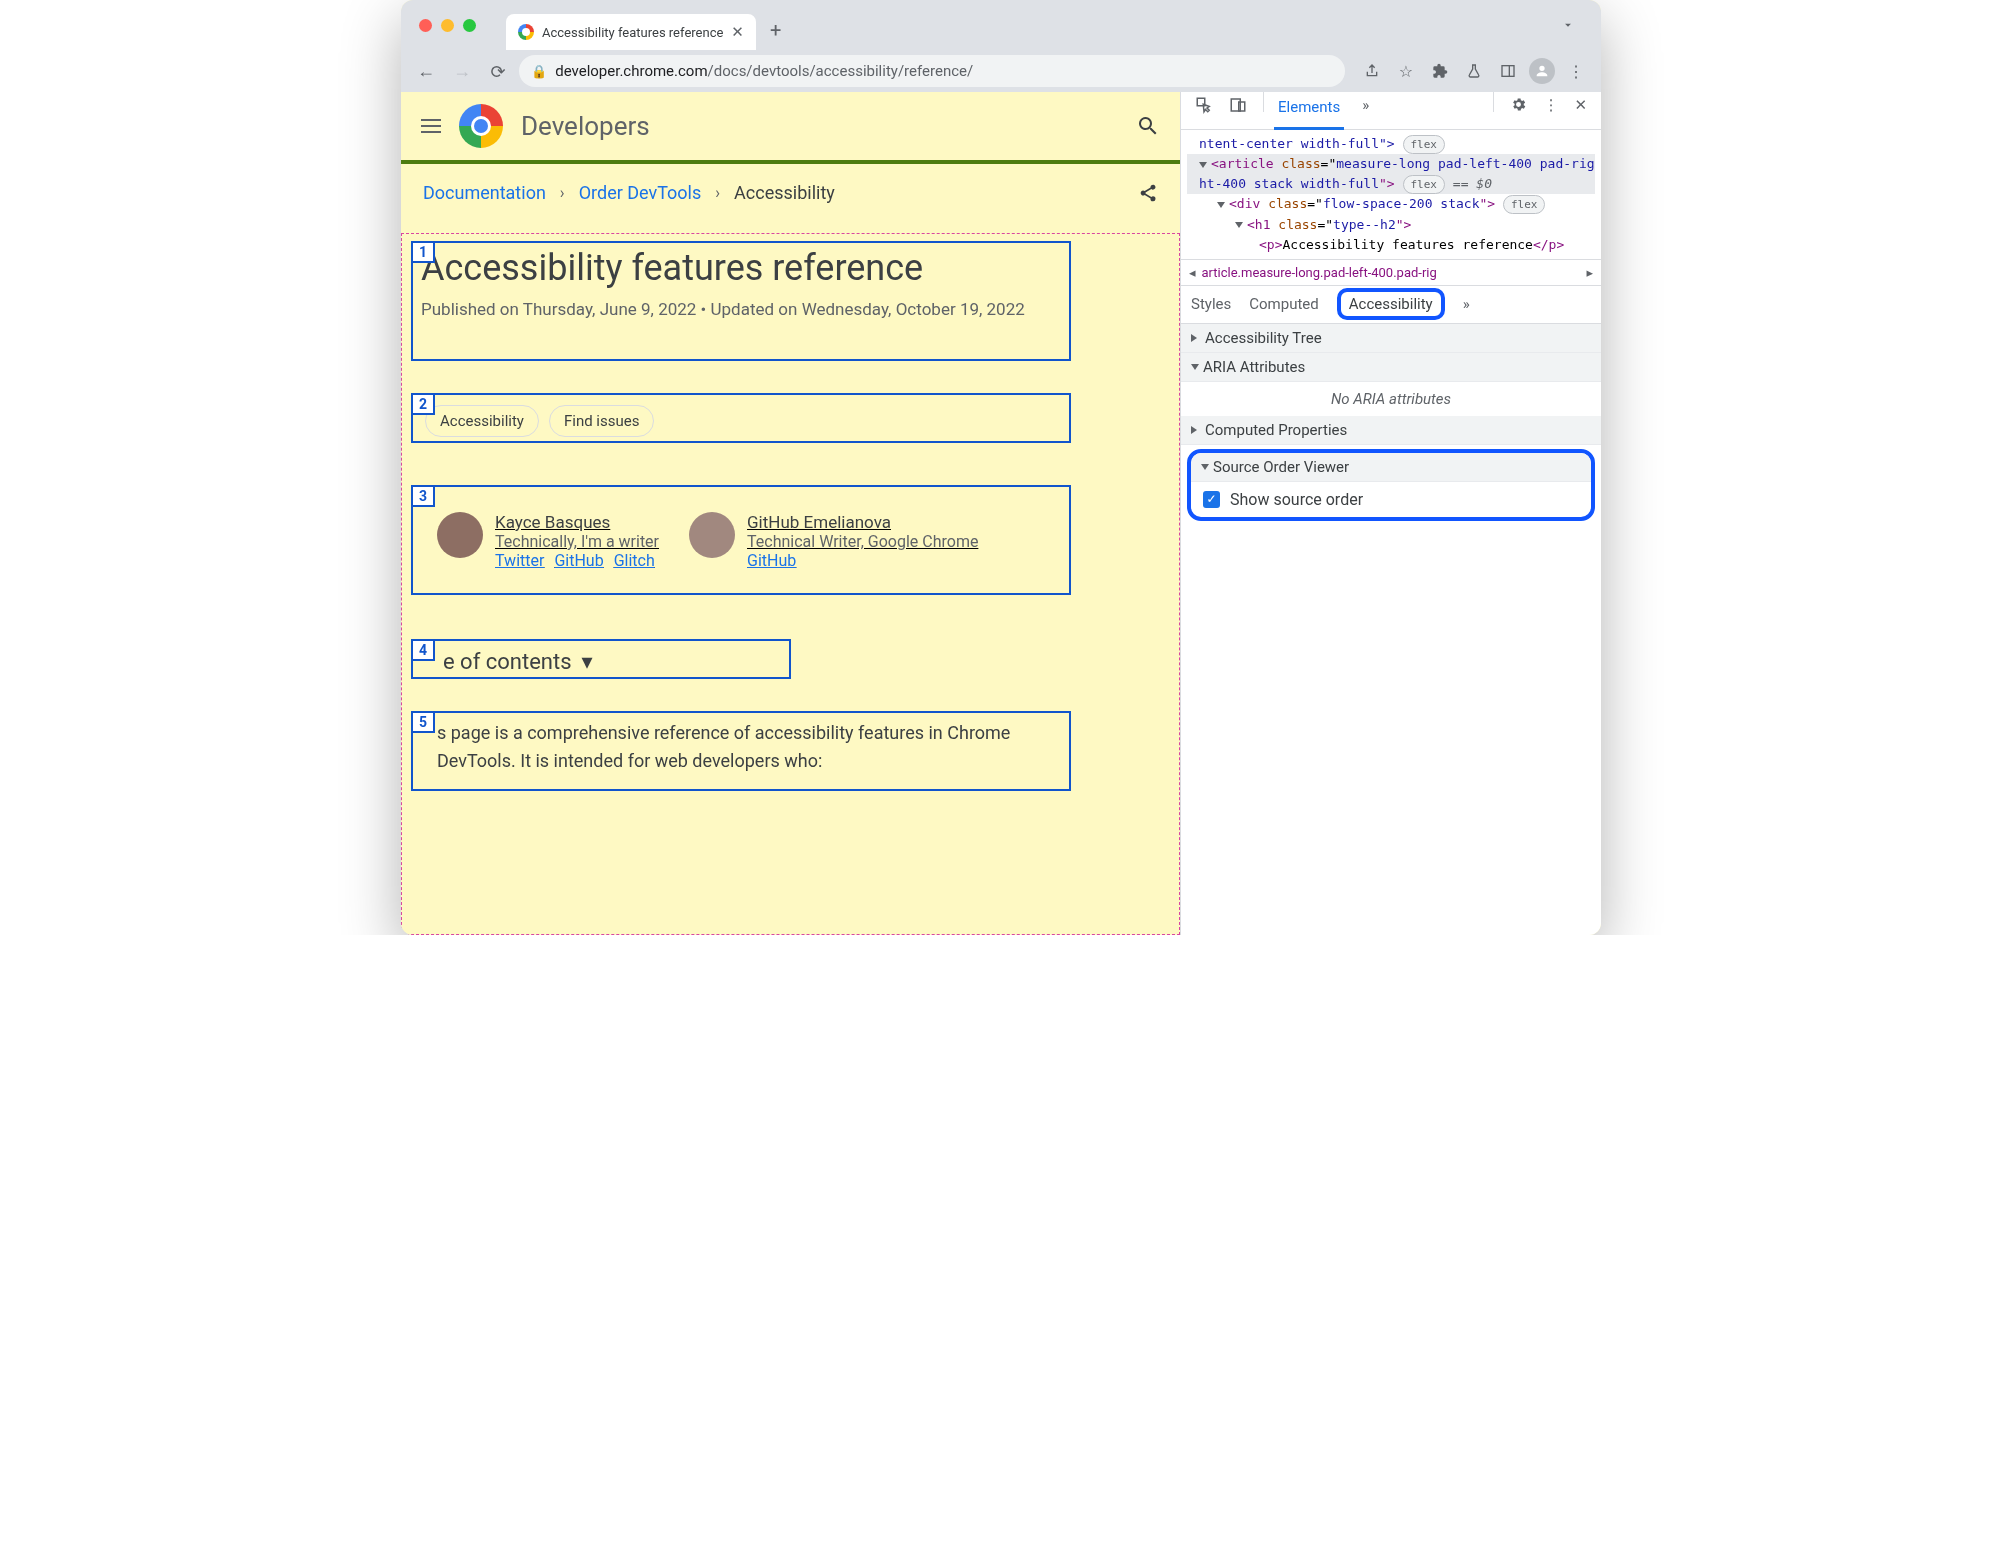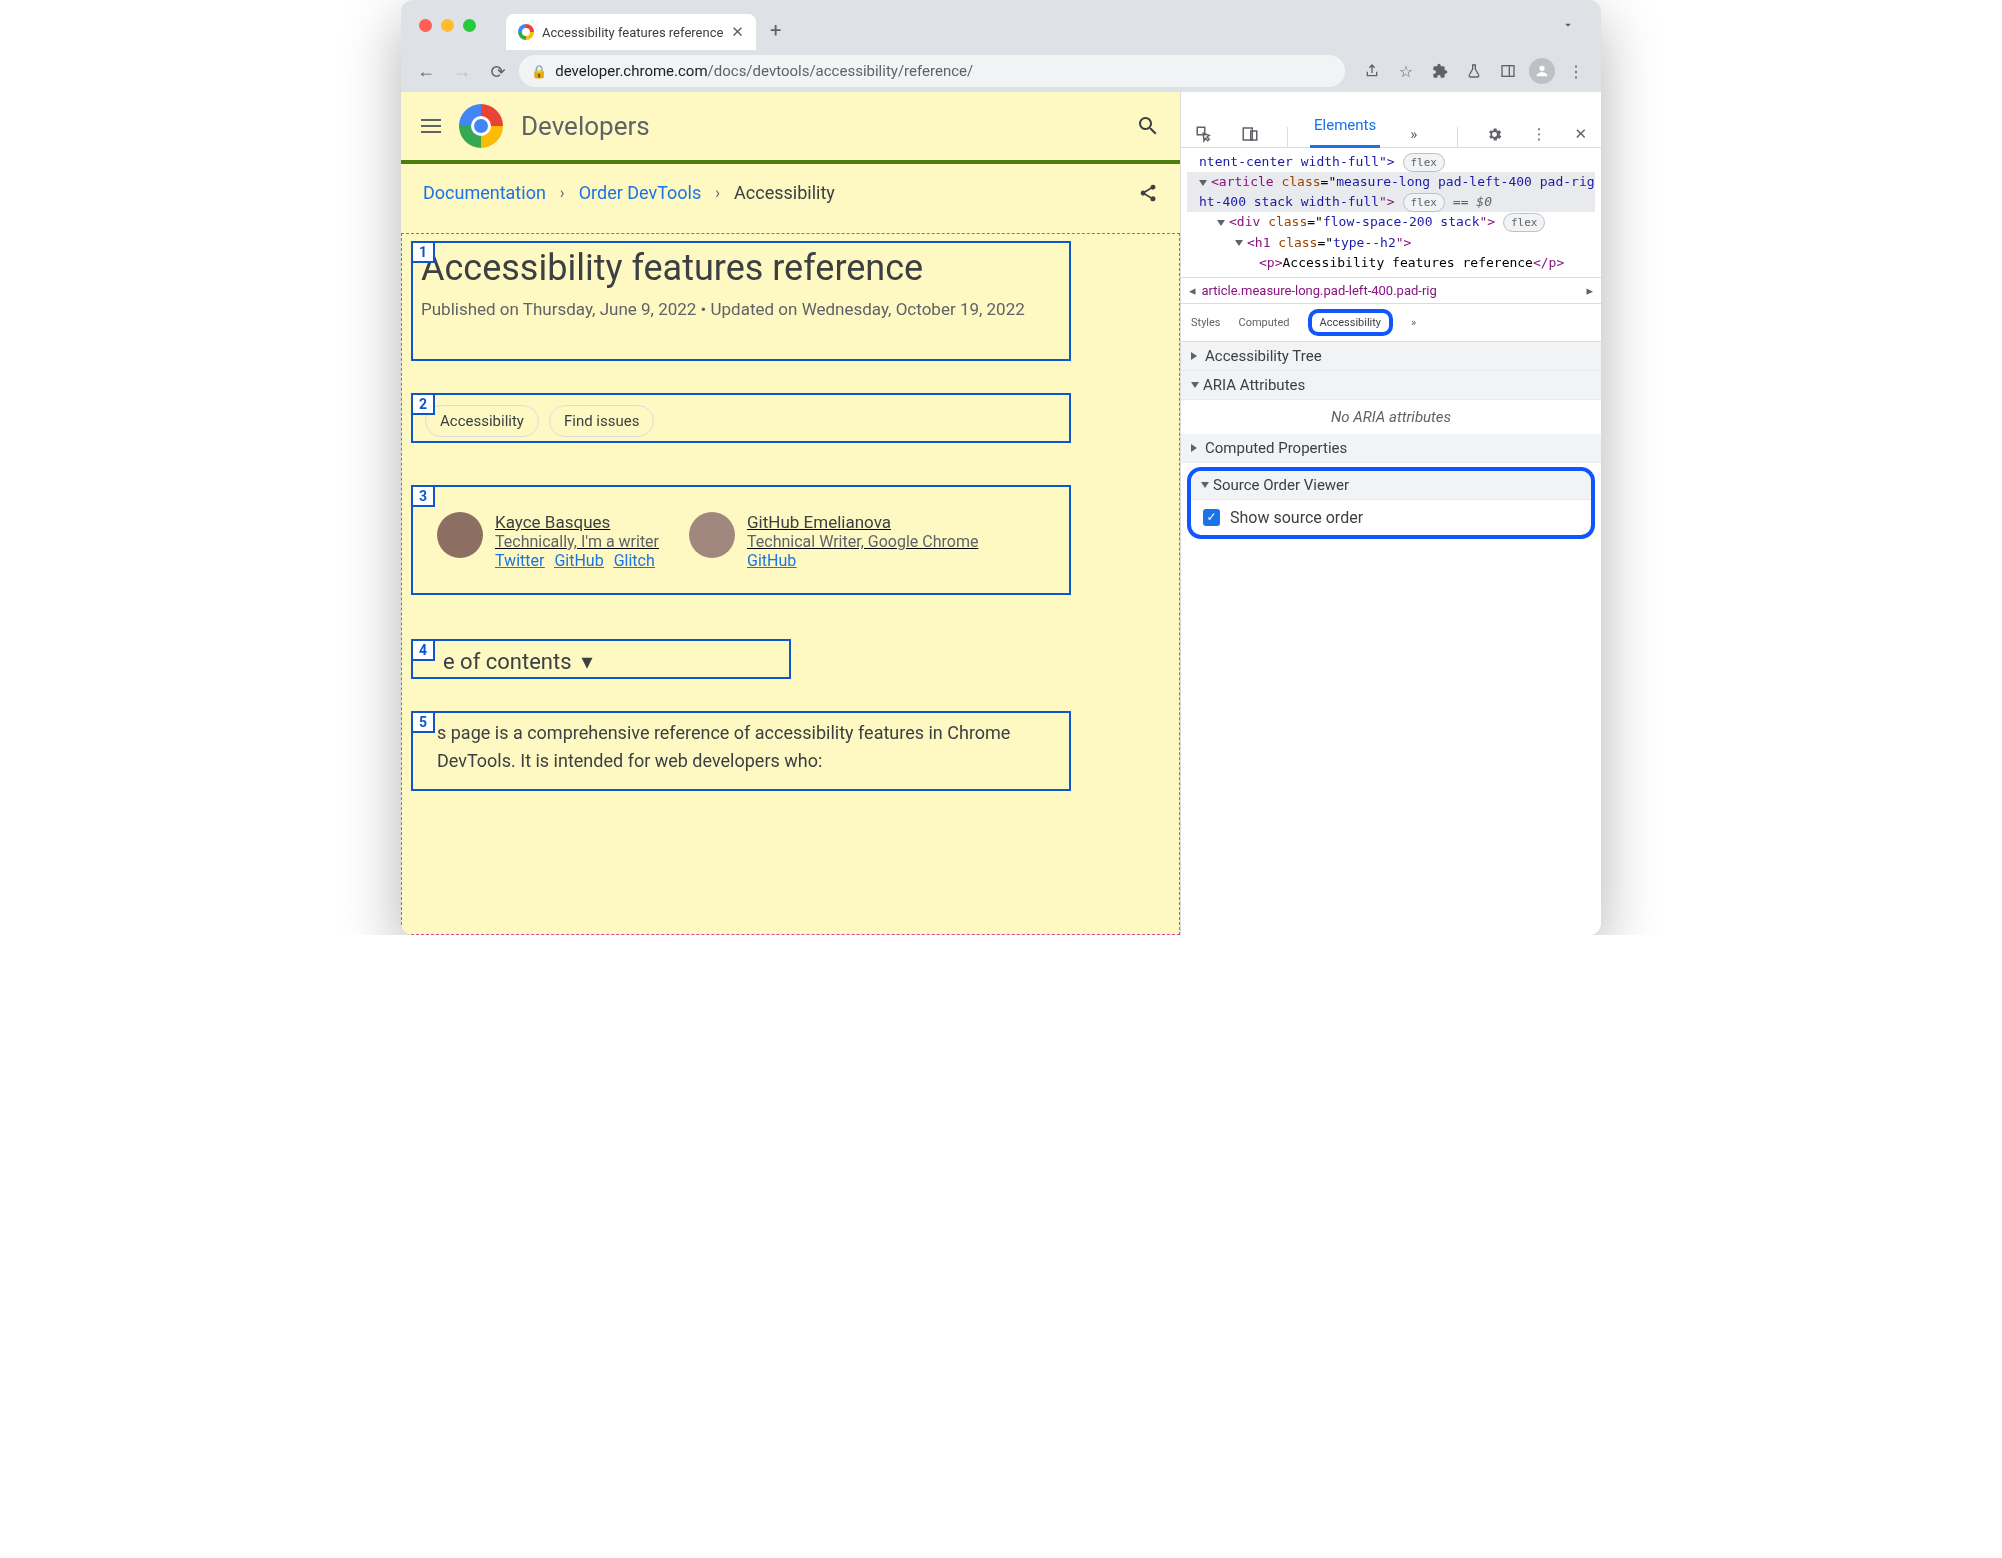--- a/index.html
+++ b/index.html
@@ -72,42 +72,42 @@
 .author-av { width: 46px; height: 46px; border-radius: 50%; background: #8d6e63; flex-shrink: 0; }
 .author-name { font-size: 17px; color: #3c4043; }
 .author-role { font-size: 16px; color: #5f6368; }
 .author-links { display: flex; gap: 10px; }
 .author-links a { color: #1a73e8; text-decoration: underline; font-size: 16px; cursor: pointer; }
 
 .toc-btn { font-size: 22px; color: #3c4043; display: flex; align-items: center; gap: 10px; }
 .intro-text { font-size: 18px; color: #3c4043; line-height: 1.55; }
 
 
-.dt-toolbar { height: 56px; border-bottom: 1px solid #dadce0; display: flex; align-items: flex-end; padding: 0 8px; gap: 16px; }
+.dt-toolbar { height: 38px; border-bottom: 1px solid #dadce0; display: flex; align-items: flex-start; padding: 0 8px; gap: 4px; }
 .dt-sep { width: 1px; height: 20px; background: #dadce0; margin: 0 6px; }
 .dt-tbtn { padding: 4px 6px; color: #5f6368; font-size: 15px; cursor: pointer; }
 .dt-tab { padding: 6px 4px; font-size: 15px; cursor: pointer; }
 .dt-tab.active { color: #1a73e8; border-bottom: 3px solid #1a73e8; padding-bottom: 11px; margin-bottom: -1px; }
 
 .dom { font-family: Menlo, Consolas, monospace; font-size: 13px; padding: 4px 6px; line-height: 1.55; flex: 0 0 auto; }
 .dom .tag { color: #881280; }
 .dom .attrn { color: #994500; }
 .dom .attrv { color: #1a1aa6; }
 .dom .txt { color: #000; }
 .dom .sel { color: #5f6368; font-style: italic; }
 .dom-line { white-space: pre-wrap; word-break: break-all; }
 .dom-hl { background: #e8eaed; }
 .flex-pill { display:inline-block; border:1px solid #bdc1c6; border-radius:10px; padding:0 7px; font-size:11px; background:#f1f3f4; color:#5f6368; }
 .tri { display: inline-block; width: 0; height: 0; border-left: 4px solid transparent; border-right: 4px solid transparent; border-top: 6px solid #5f6368; margin-right: 4px; vertical-align: middle; }
 .tri.r { border-top: 4px solid transparent; border-bottom: 4px solid transparent; border-left: 6px solid #5f6368; }
 
 .dt-crumbs { border-top: 1px solid #dadce0; border-bottom: 1px solid #dadce0; padding: 5px 8px; font-size: 13px; color: #881280; display: flex; align-items: center; gap: 6px; }
 .dt-crumbs .arrow { color: #5f6368; }
 
-.dt-subtabs { display: flex; align-items: center; border-bottom: 1px solid #dadce0; padding: 0 10px; gap: 18px; height: 38px; font-size: 11px; color: #5f6368; }
+.dt-subtabs { display: flex; align-items: center; border-bottom: 1px solid #dadce0; padding: 0 10px; gap: 18px; height: 38px; font-size: 15px; color: #5f6368; }
 .dt-subtab { cursor: pointer; padding: 3px 0; }
 .hl-ring { border: 4px solid #1155ff; border-radius: 10px; padding: 3px 8px; color: #3c4043; }
 
 .pane-head { background: #f1f3f4; border-bottom: 1px solid #e8eaed; padding: 5px 10px; font-size: 15px; color: #3c4043; display: flex; align-items: center; cursor: pointer; }
 .pane-body { padding: 8px 12px; color: #5f6368; font-style: italic; text-align: center; font-size: 15px; }
 .src-group { border: 4px solid #1155ff; border-radius: 14px; margin: 4px 6px; }
 .src-row { display: flex; align-items: center; gap: 10px; padding: 8px 12px; font-size: 16px; color: #3c4043; }
 .cb { width: 17px; height: 17px; background: #1a73e8; border-radius: 3px; display: flex; align-items: center; justify-content: center; color: #fff; font-size: 12px; }
 
 svg { display: block; }

